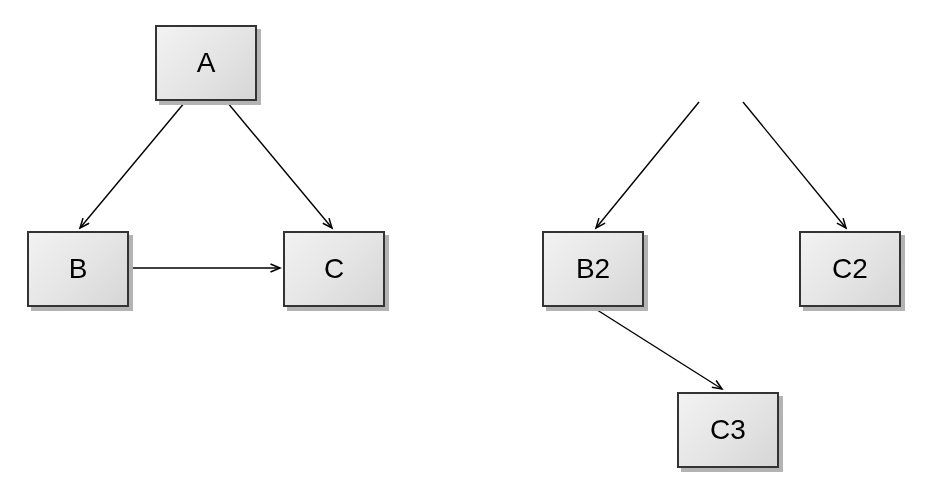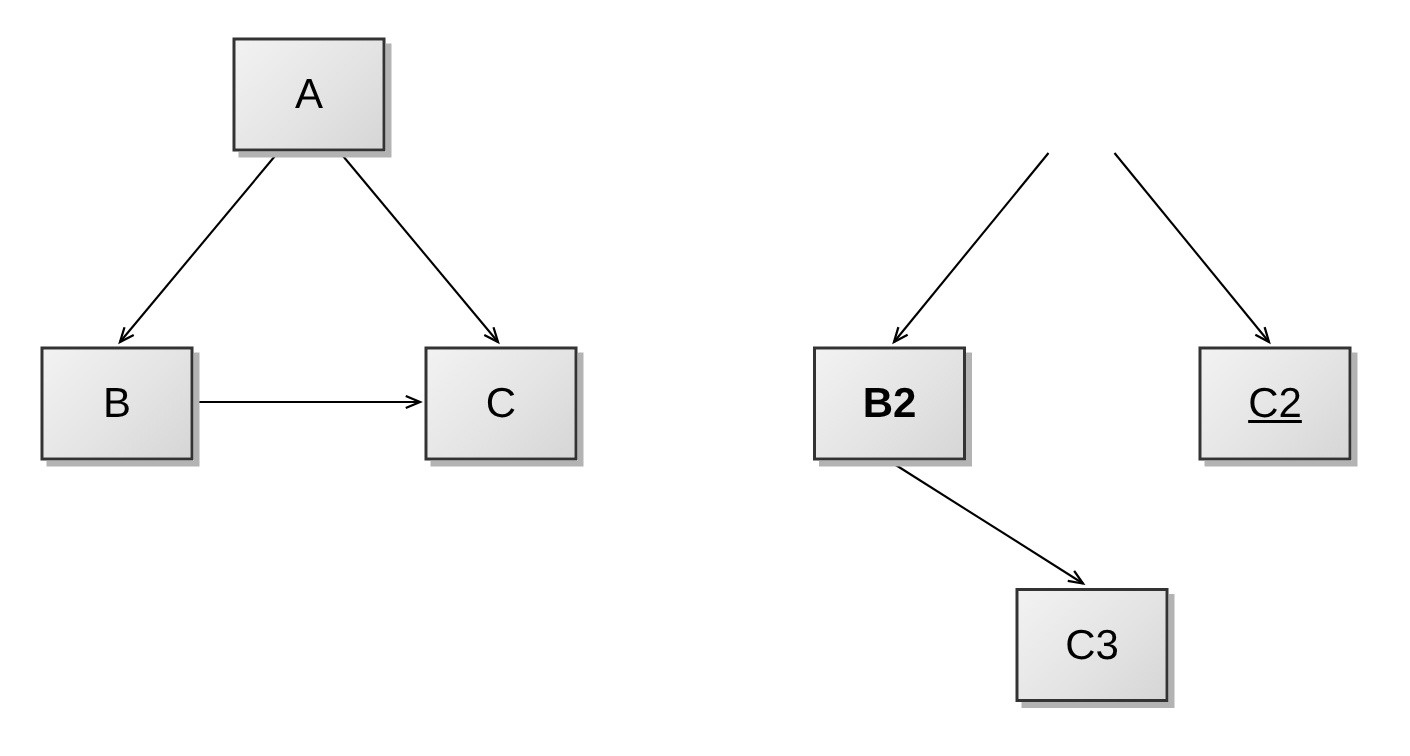--- a/index.html
+++ b/index.html
@@ -39,22 +39,22 @@
     font-size: 28px;
     color: #000000;
     line-height: 1;
     user-select: none;
   }
   
   .node-a  { left: 155px; top: 25px;  }
   .node-b  { left: 27px;  top: 231px; }
   .node-c  { left: 283px; top: 231px; }
   .node-a2 { left: 669px; top: 25px;  }
-  .node-b2 { left: 542px; top: 231px; font-weight: bold; }
-  .node-c2 { left: 799px; top: 231px; text-decoration: underline; }
+  .node-b2 { left: 542px; top: 231px; }
+  .node-c2 { left: 799px; top: 231px; }
   .node-c3 { left: 677px; top: 392px; text-align: right; }
   .edge {
     stroke: #000000;
     stroke-width: 1.4;
     fill: none;
   }
 </style>
 </head>
 <body>
 

